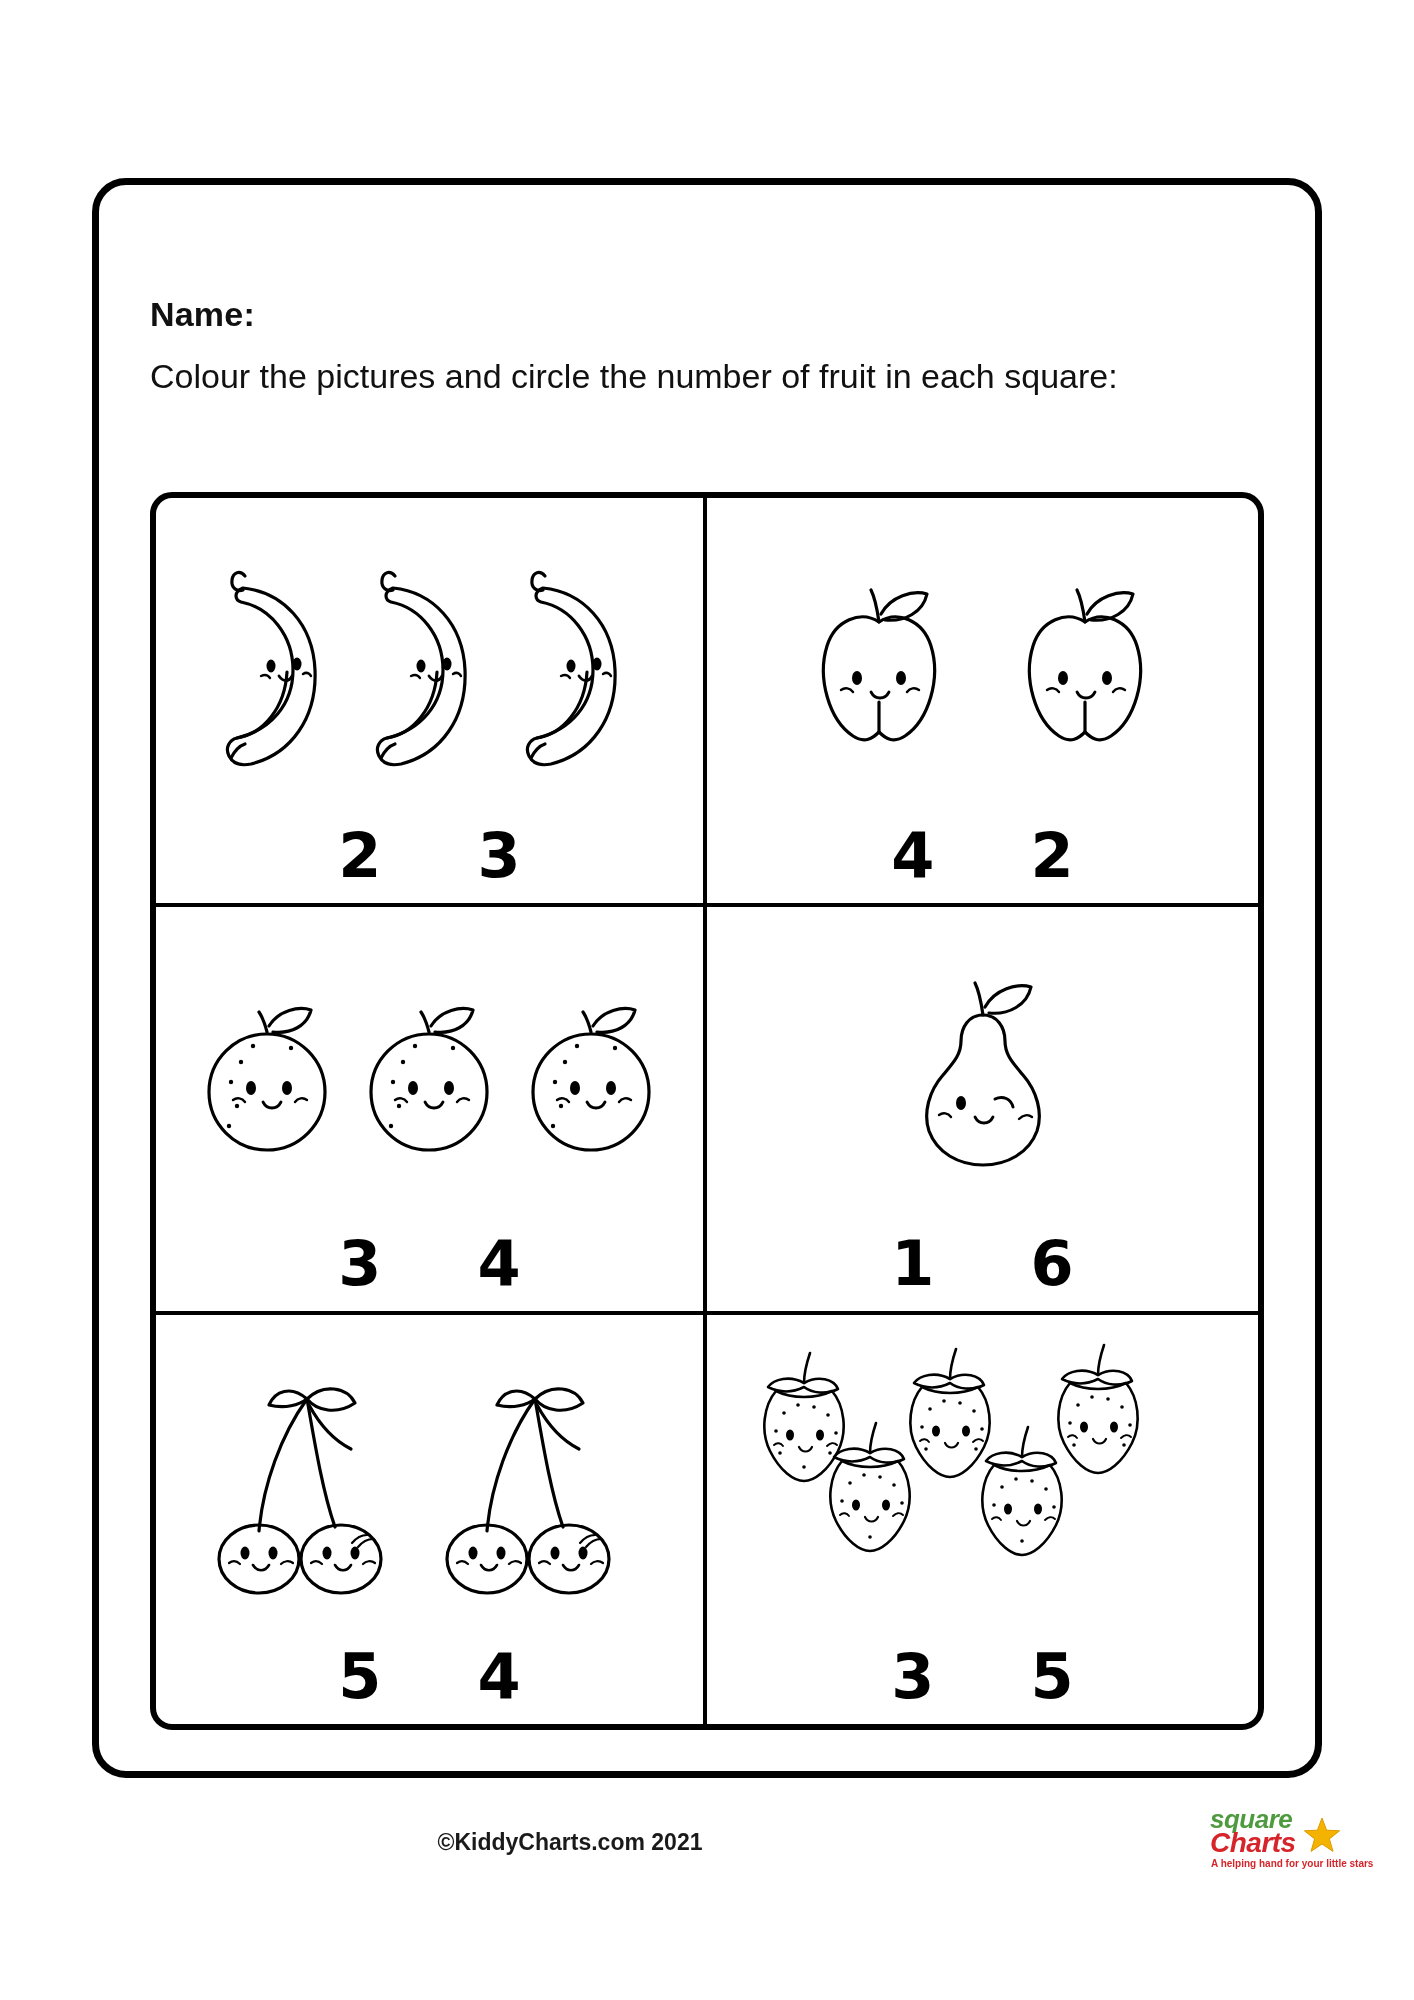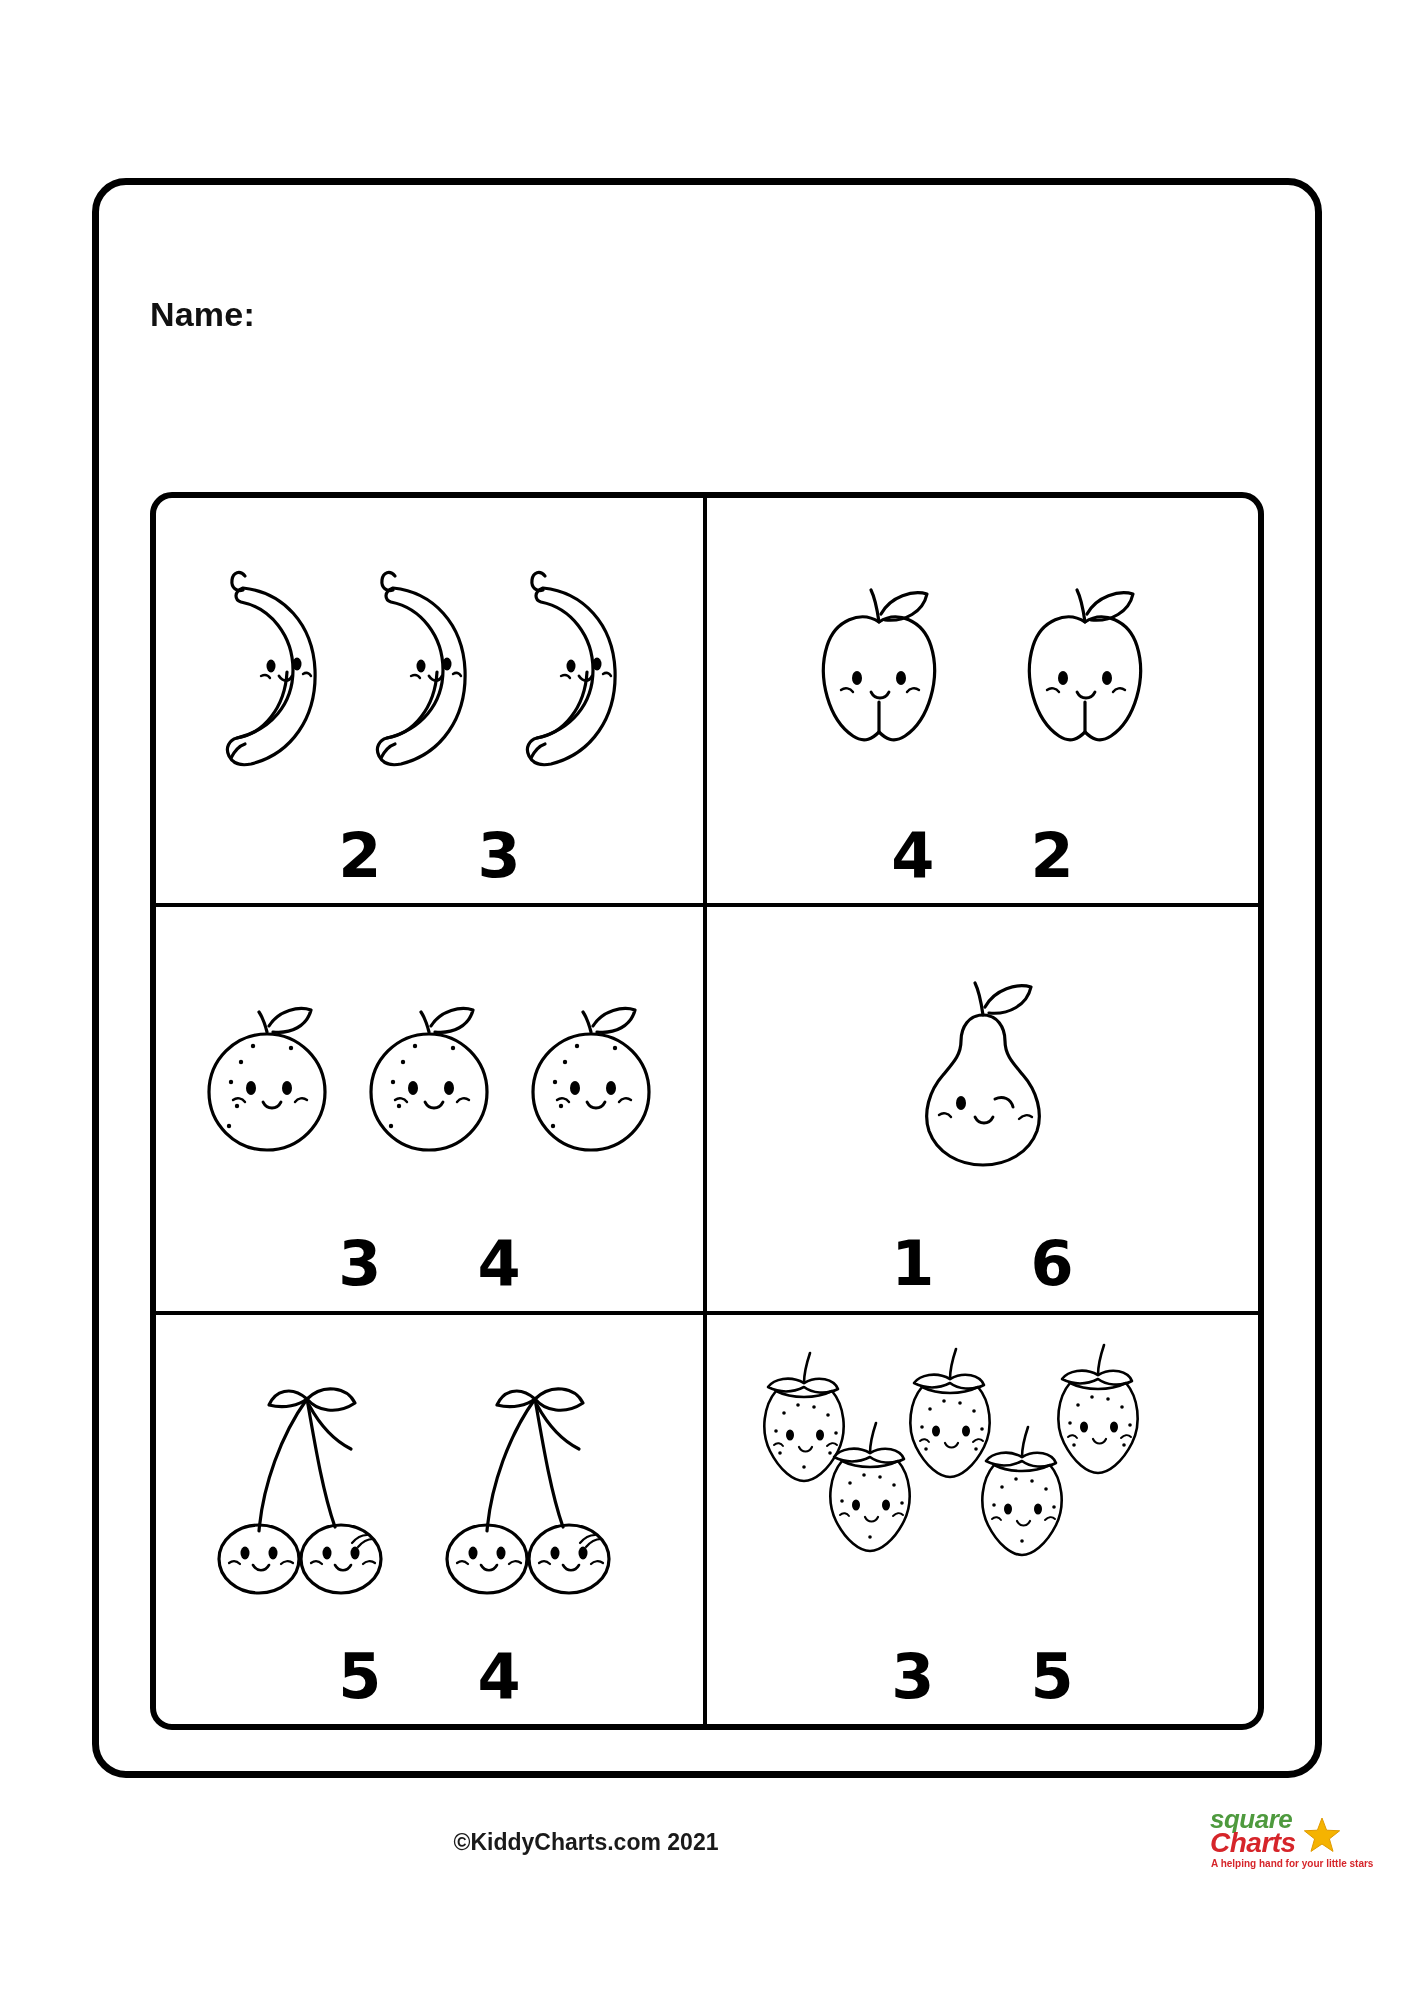--- a/index.html
+++ b/index.html
@@ -106,21 +106,20 @@
   }
   .footer-credit {
     position: absolute;
     left: 0;
     top: 1829px;
     width: 1140px;
     text-align: center;
     font-size: 23px;
     font-weight: 600;
     color: #1a1a1a;
-    margin-left: 16px;
   }
   
   .logo {
     position: absolute;
     left: 1210px;
     top: 1800px;
     width: 150px;
     height: 76px;
   }
   .logo-kiddy {
@@ -159,20 +158,21 @@
 </style>
 </head>
 <body>
 
 <div class="page">
 
   <div class="sheet"></div>
 
   <div class="name-line">Name:</div>
 
+  <div class="instructions">Colour the pictures and circle the number of fruit in each square:</div>
 
   <div class="grid">
 
     <div class="cell col1 row1">
       <div class="fruit-area">
         <svg class="fruit" width="150" height="225" viewBox="0 0 150 225">
           <g fill="none" stroke="#000" stroke-width="3.2" stroke-linecap="round" stroke-linejoin="round">
             <path d="M40 18 C35 12 28 14 27 22 C26 30 32 34 38 32"></path>
             <path d="M38 30 C78 34 108 66 110 112 C112 160 86 196 46 206 C36 208 28 206 24 198 C20 190 24 182 32 180 C66 172 88 146 88 112 C88 78 66 50 36 44 C30 42 28 34 38 30 Z"></path>
             <path d="M32 180 C58 176 80 150 82 114"></path>

